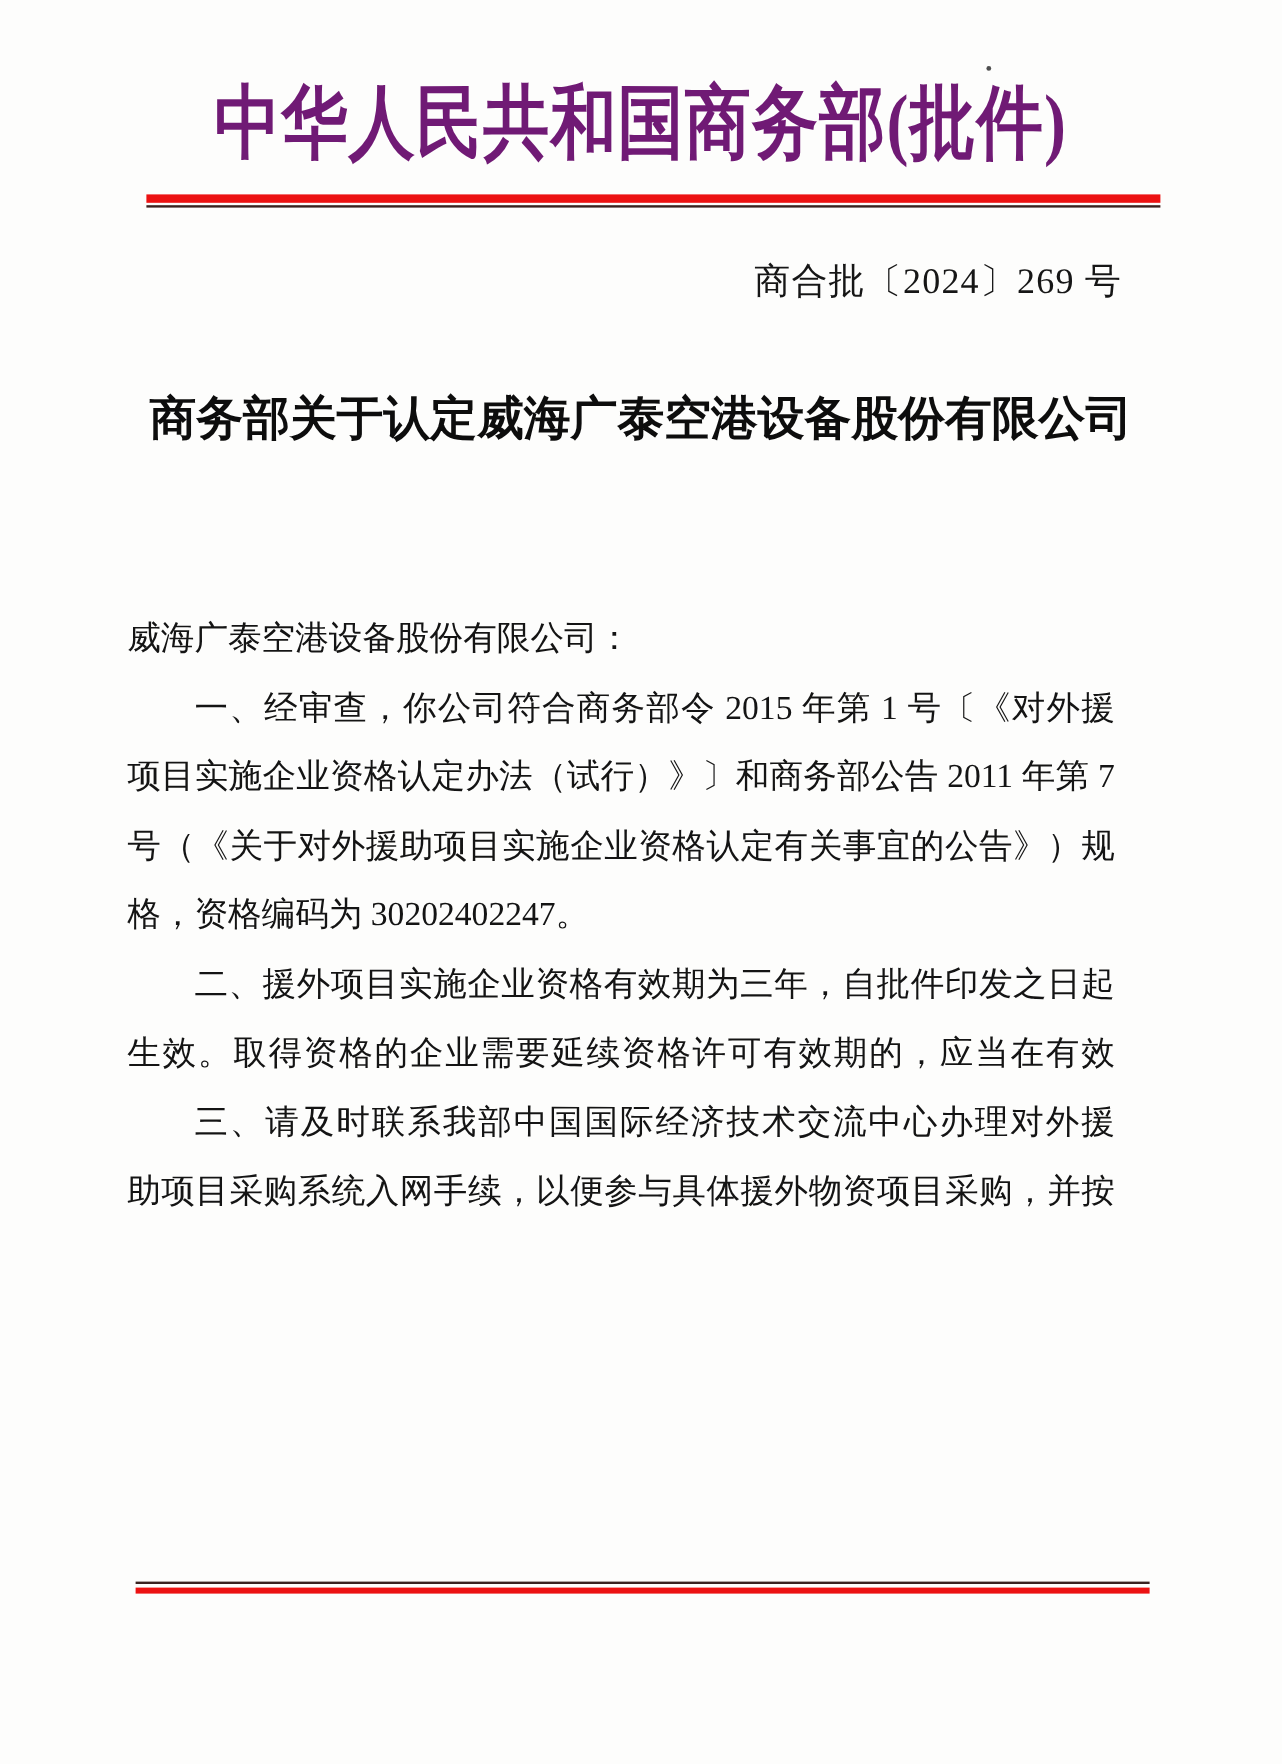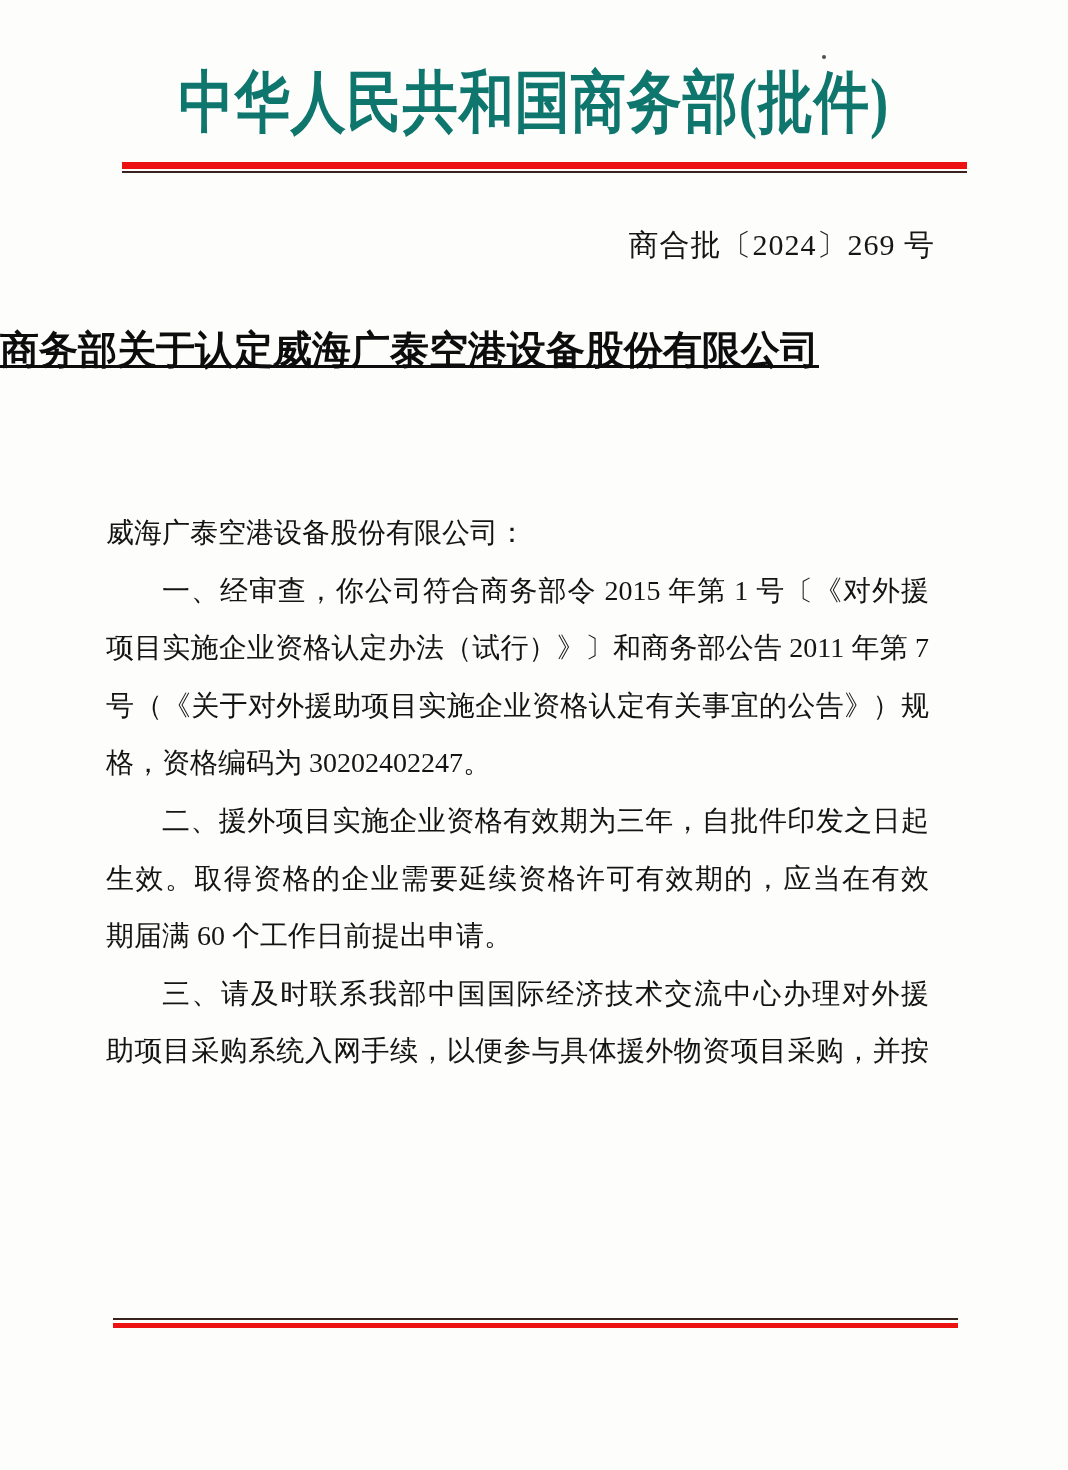--- a/index.html
+++ b/index.html
@@ -15,21 +15,21 @@
     color: #161616;
   }
 
   
   .header-title {
     position: absolute;
     top: 58px;
     left: 0;
     width: 100%;
     text-align: center;
-    color: #0f766e;
+    color: #701a75;
     font-weight: bold;
     font-size: 55px;
     letter-spacing: 1px;
   }
   .header-title .stretch {
     display: inline-block;
     transform: scaleY(1.22);
     transform-origin: center top;
   }
 
@@ -40,40 +40,40 @@
   .rule-top { top: 162px; left: 122px; width: 845px; }
   .rule-top .red { height: 7px; }
   .rule-top .dark { height: 2px; margin-top: 2px; }
   .rule-bottom { top: 1318px; left: 113px; width: 845px; }
   .rule-bottom .dark { height: 2px; }
   .rule-bottom .red { height: 5px; margin-top: 3px; }
 
   
   .doc-number {
     position: absolute;
-    top: 225px;
+    top: 214px;
     left: 122px;
     width: 813px;
     text-align: right;
     font-size: 30px;
     letter-spacing: 1px;
   }
 
   
   .doc-title {
     position: absolute;
     top: 316px;
     left: 0;
     width: 100%;
+    text-align: center;
     font-weight: bold;
     font-size: 39px;
     line-height: 67px;
     color: #0d0d0d;
     font-family: "Liberation Sans", "DejaVu Sans", sans-serif;
-    text-decoration: underline;
   }
 
   
   .body-text {
     position: absolute;
     top: 504px;
     left: 106px;
     width: 823px;
     font-size: 28px;
     line-height: 57.6px;
@@ -124,21 +124,20 @@
 
   <div class="body-text">
     <div class="bline short">威海广泰空港设备股份有限公司：</div>
 
     <div class="bline indent">一、经审查，你公司符合商务部令 2015 年第 1 号〔《对外援助</div>
     <div class="bline">项目实施企业资格认定办法（试行）》〕和商务部公告 2011 年第 7</div>
     <div class="bline">号（《关于对外援助项目实施企业资格认定有关事宜的公告》）规定</div>
     <div class="bline short">格，资格编码为 30202402247。</div>
     <div class="bline indent">二、援外项目实施企业资格有效期为三年，自批件印发之日起</div>
     <div class="bline">生效。取得资格的企业需要延续资格许可有效期的，应当在有效</div>
-    <div class="bline short">期届满 60 个工作日前提出申请。</div>
     <div class="bline indent">三、请及时联系我部中国国际经济技术交流中心办理对外援</div>
     <div class="bline">助项目采购系统入网手续，以便参与具体援外物资项目采购，并按</div>
   </div>
 
   <div class="rule rule-bottom">
     <div class="dark"></div>
     <div class="red"></div>
   </div>
 
 </div>

